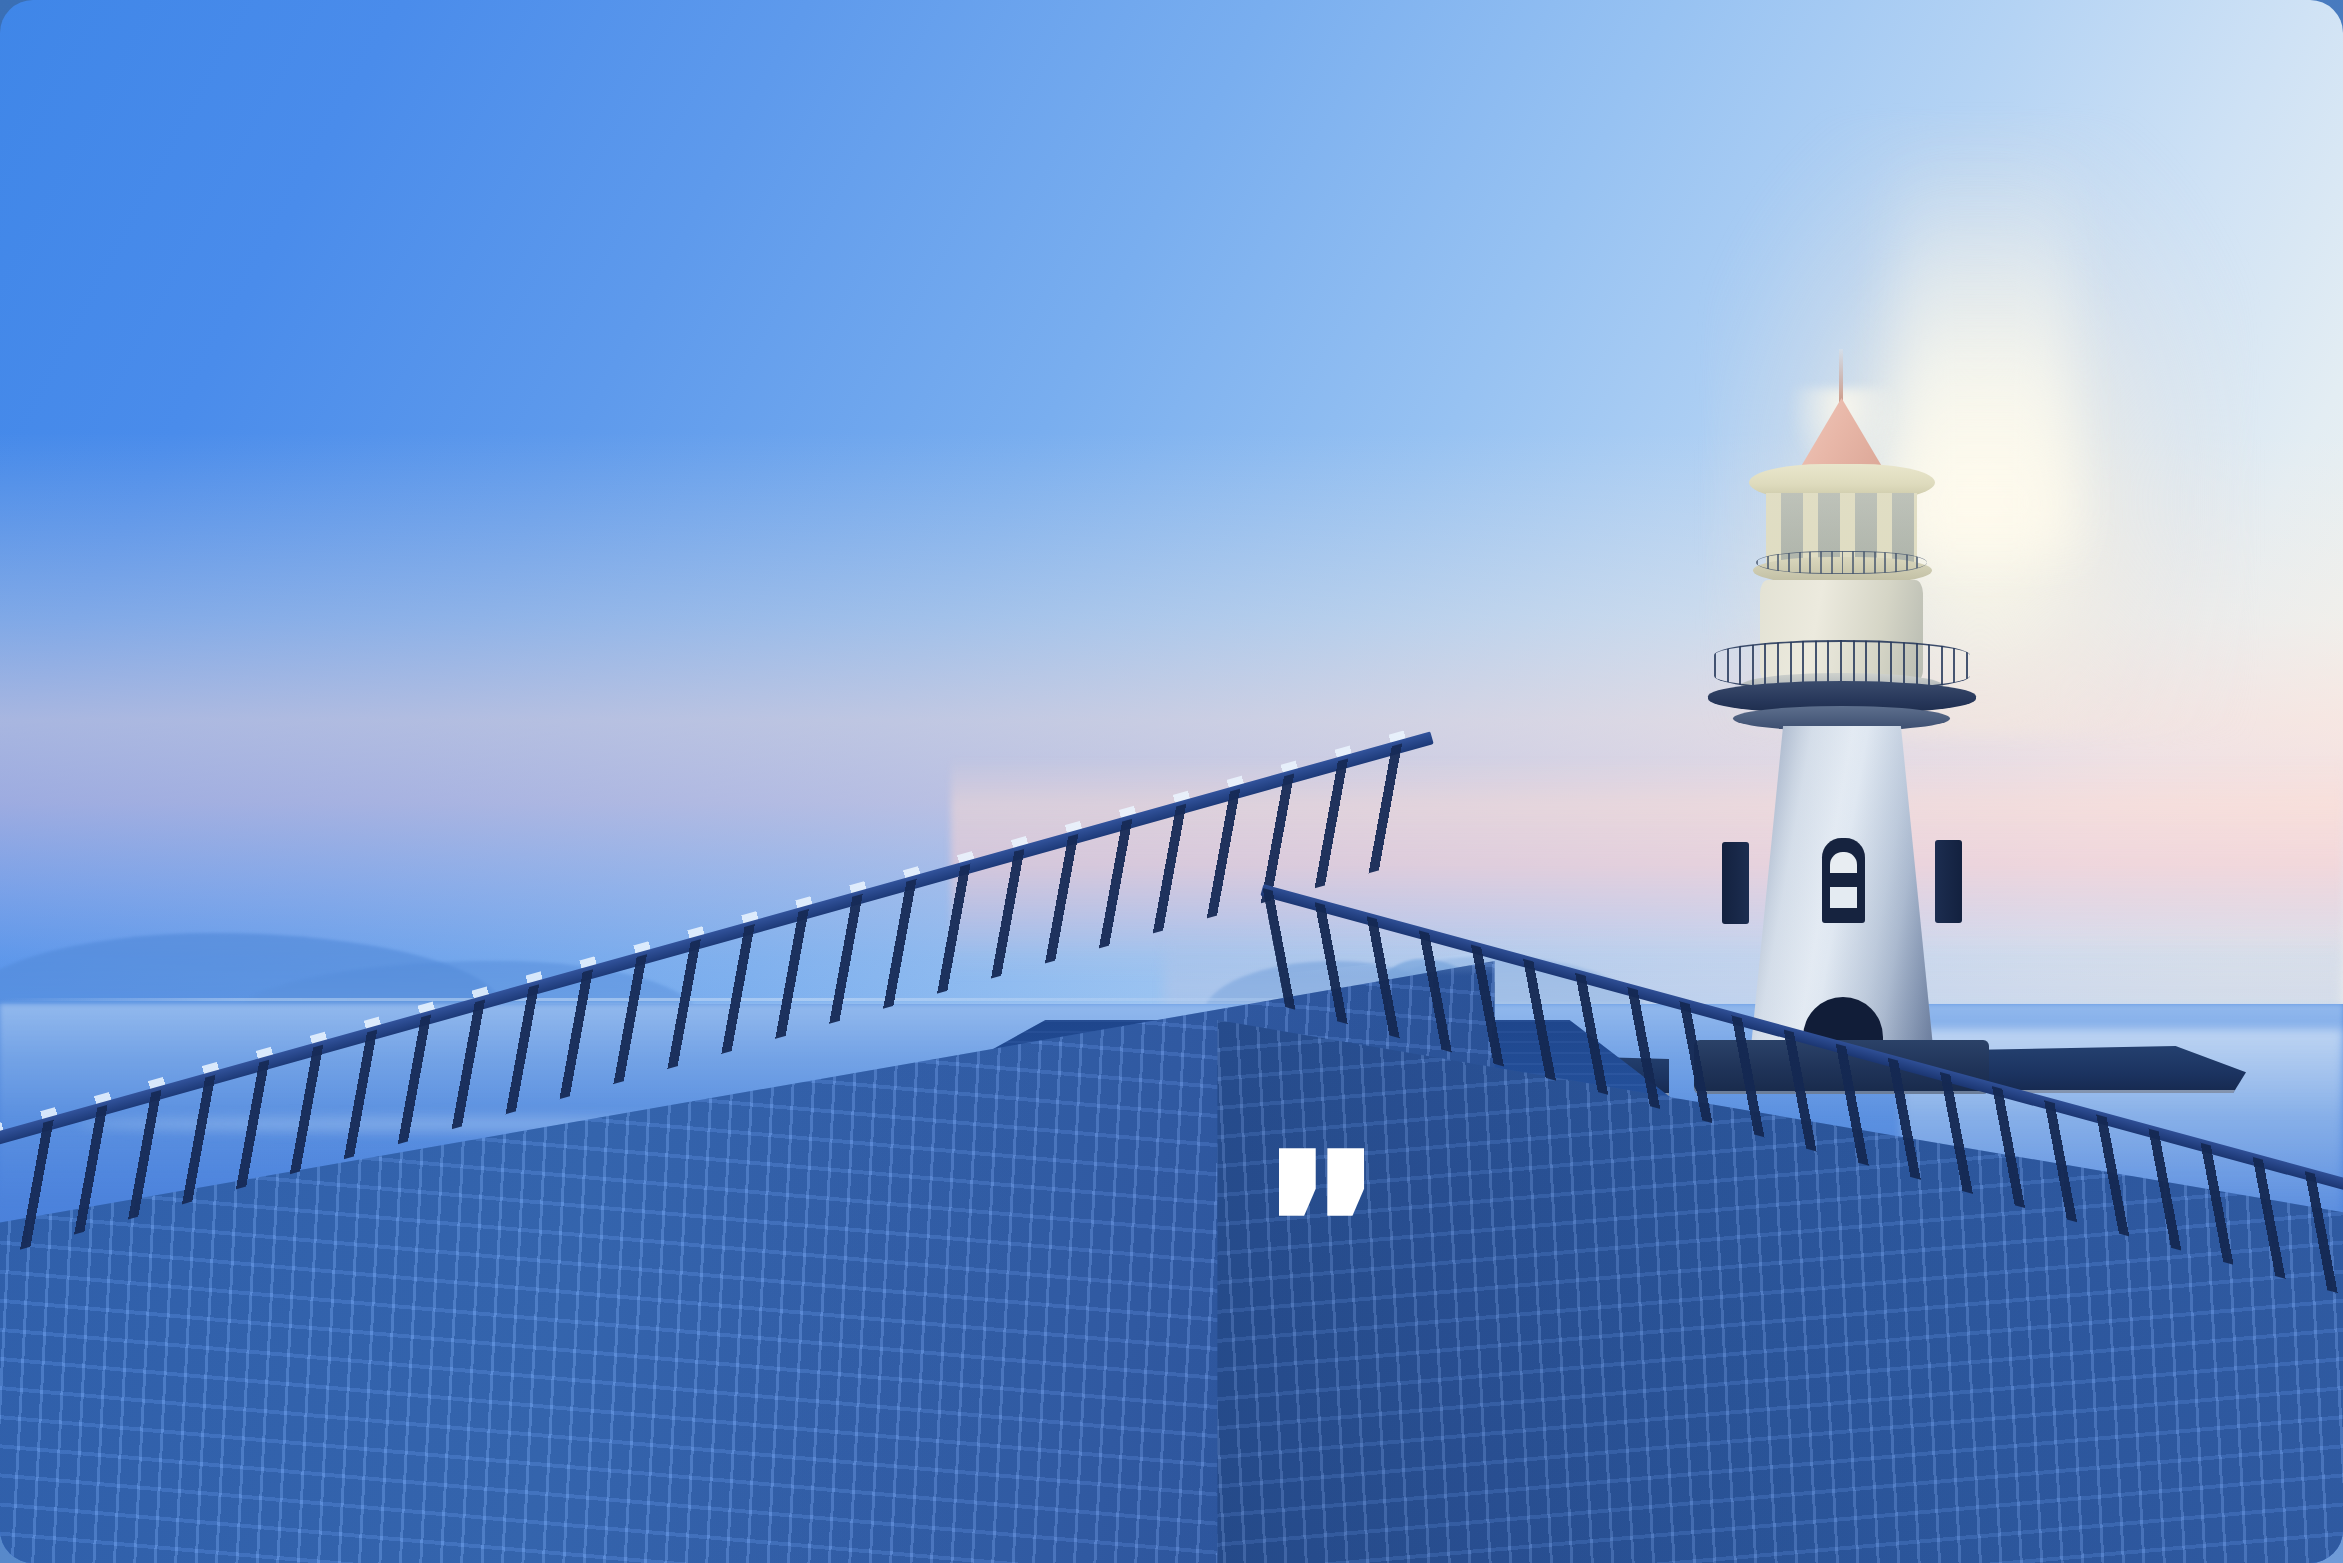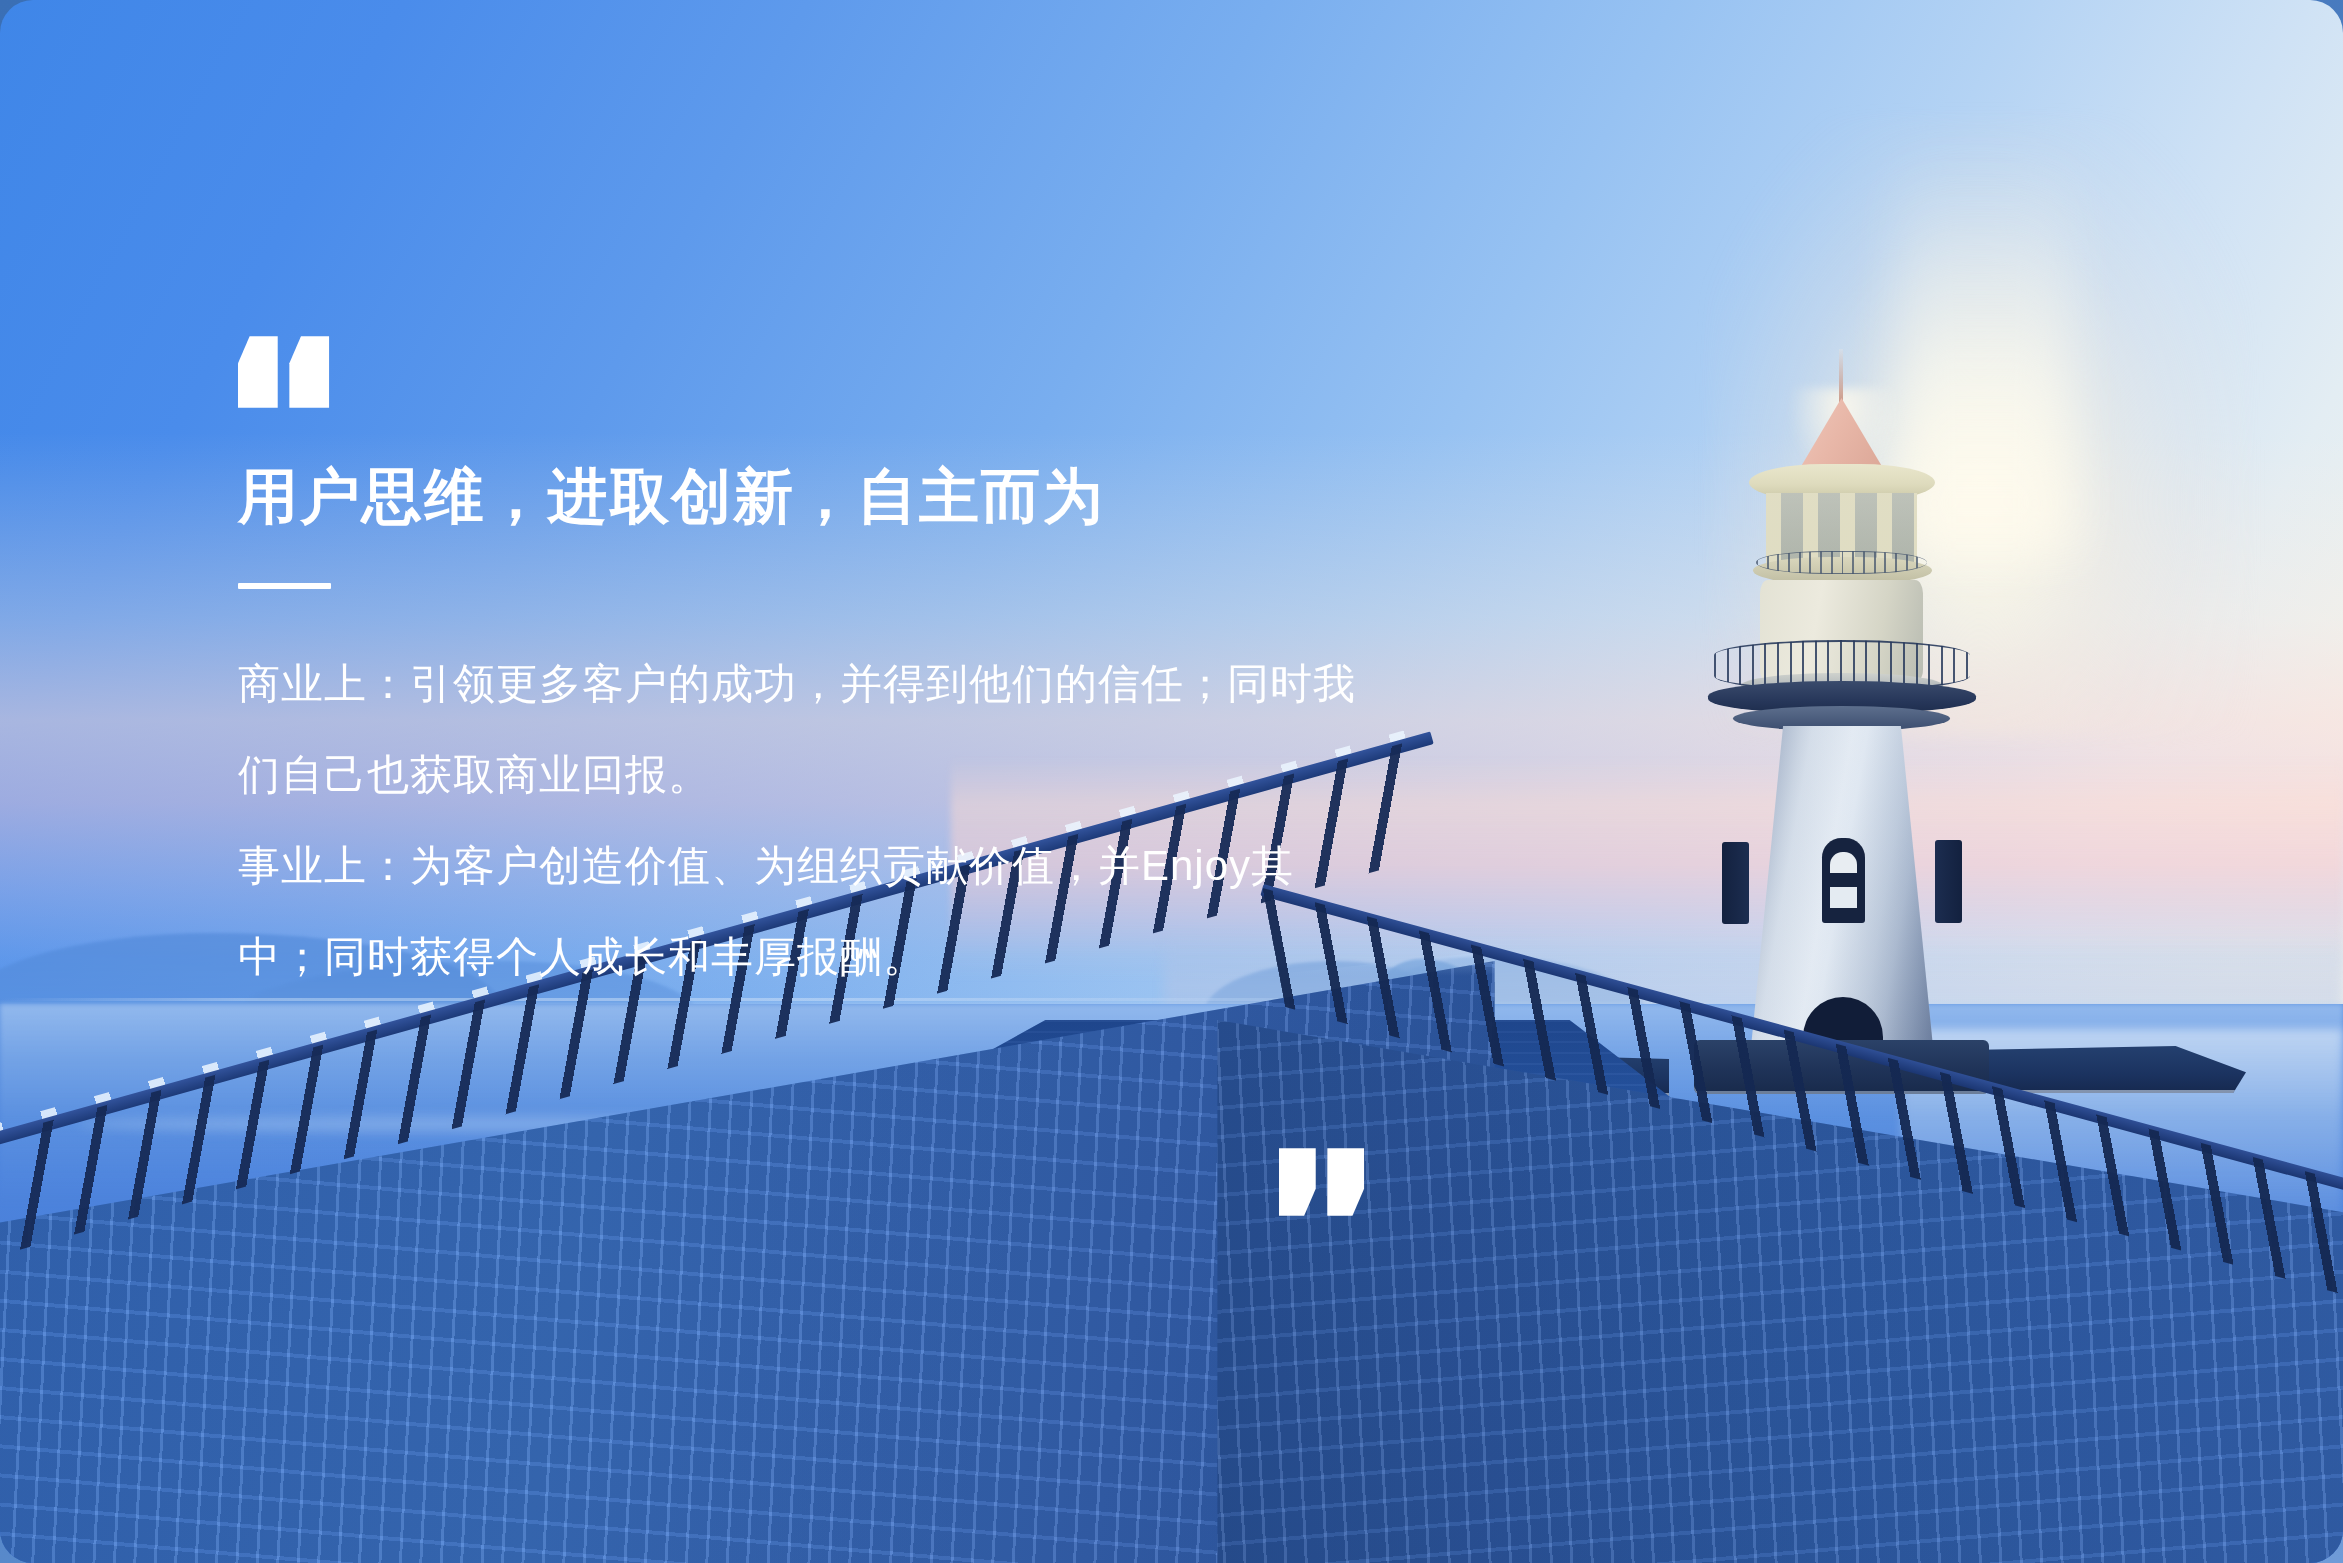--- a/index.html
+++ b/index.html
@@ -689,37 +689,20 @@
 
     <div class="rail-right">
       <div class="top-bar"></div>
       <div class="posts"></div>
     </div>
 
   </div>
 
   <div class="overlay">
 
-    <div class="content">
-
-      <svg class="quote-open" viewBox="0 0 96 74" aria-hidden="true">
-        <path d="M0 28 L12 0 L41 0 L41 74 L0 74 Z" fill="#ffffff"></path>
-        <path d="M53 28 L65 0 L94 0 L94 74 L53 74 Z" fill="#ffffff"></path>
-      </svg>
-
-      <h1 class="headline">用户思维，进取创新，自主而为</h1>
-
-      <div class="divider"></div>
-
-      <div class="body-copy">
-        <p>商业上：引领更多客户的成功，并得到他们的信任；同时我们自己也获取商业回报。</p>
-        <p>事业上：为客户创造价值、为组织贡献价值，并Enjoy其中；同时获得个人成长和丰厚报酬。</p>
-      </div>
-
-    </div>
 
     <svg class="quote-close" viewBox="0 0 90 70" aria-hidden="true">
       <path d="M38 42 L26 70 L0 70 L0 0 L38 0 Z" fill="#ffffff"></path>
       <path d="M88 42 L76 70 L50 70 L50 0 L88 0 Z" fill="#ffffff"></path>
     </svg>
 
   </div>
 
 </div>
 

